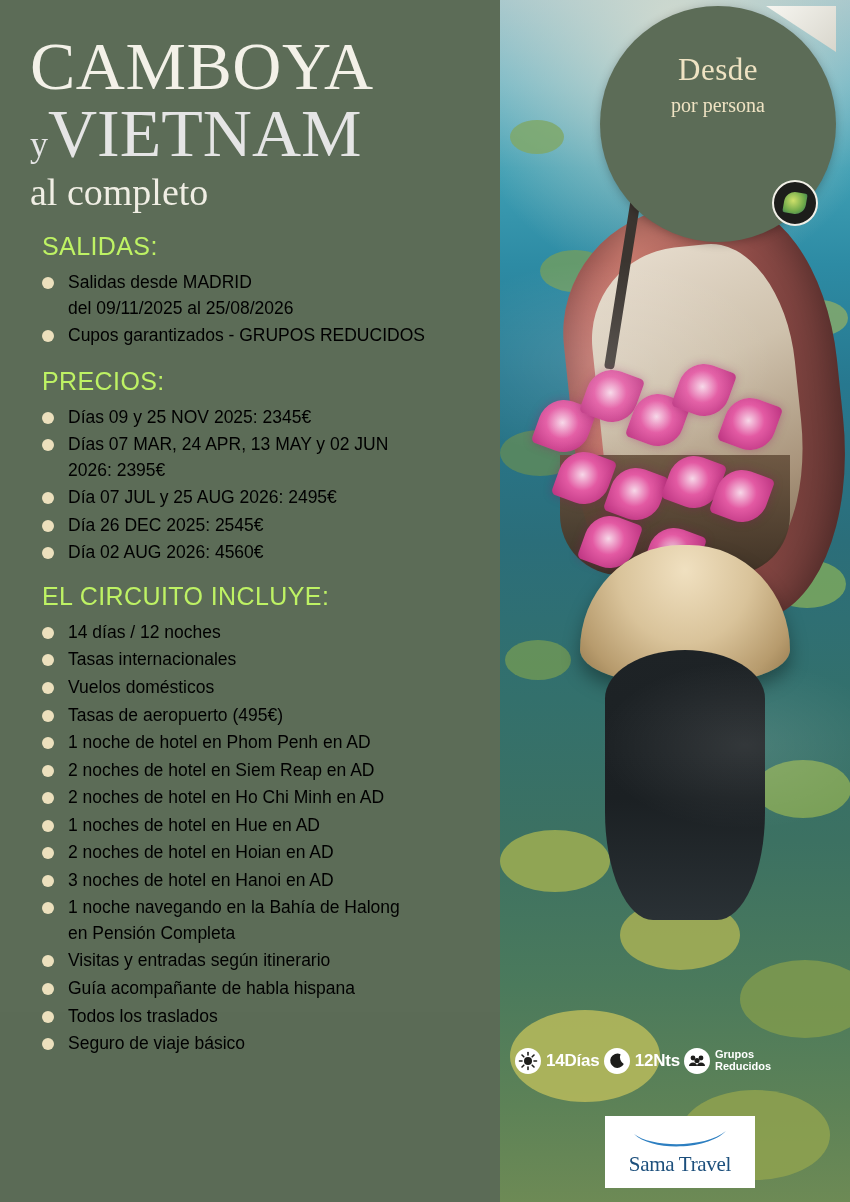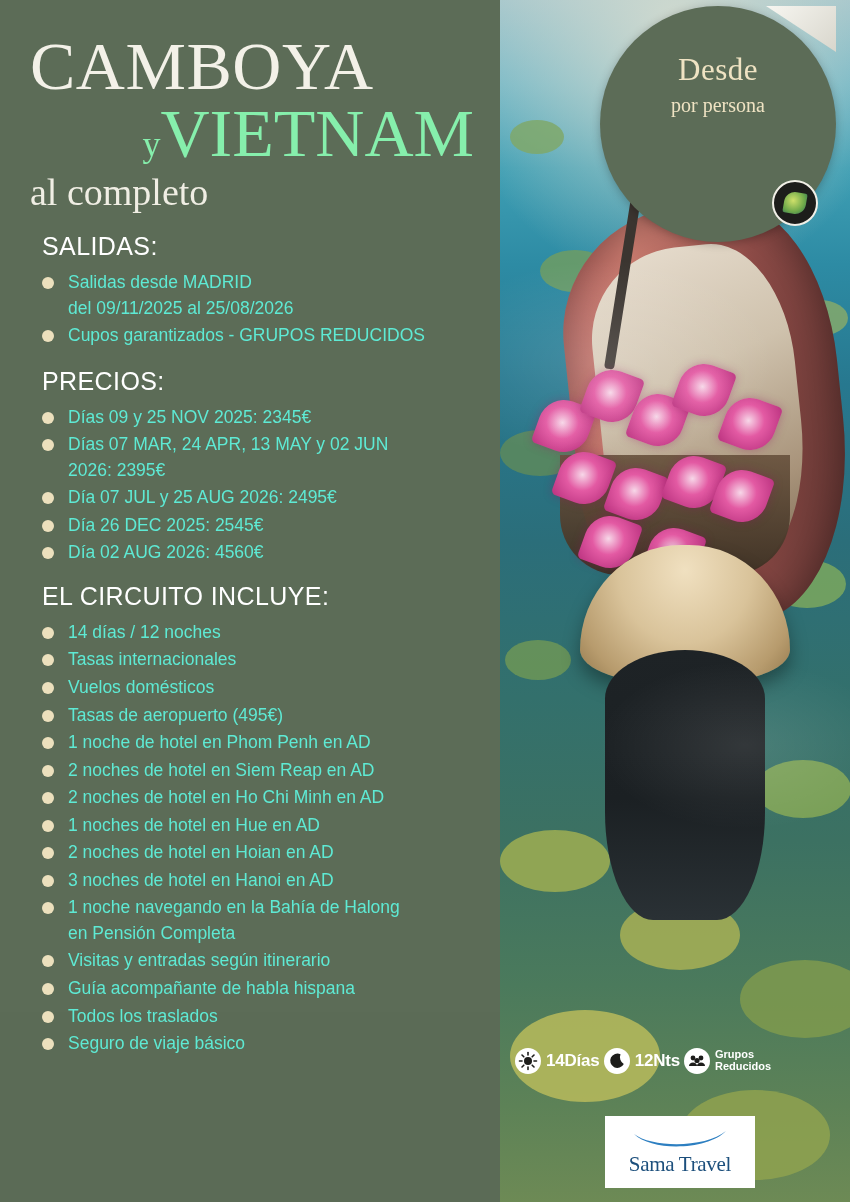--- a/index.html
+++ b/index.html
@@ -33,51 +33,50 @@
     font-size: 68px;
     line-height: 0.95;
     color: #f3f1e8;
     letter-spacing: 0.5px;
     font-weight: 400;
   }
   .title-row2 {
     font-family: "Liberation Serif", serif;
     font-size: 68px;
     line-height: 1.02;
-    color: #86efac;
+    color: #e5e5e5;
     font-weight: 400;
     white-space: nowrap;
-    text-align: right;
   }
   .title-row2 .small-y {
     font-size: 36px;
     vertical-align: baseline;
   }
   .title-sub {
     font-family: "Liberation Serif", serif;
     font-size: 38px;
     color: #f0eee4;
     margin-top: 2px;
     font-weight: 400;
   }
 
   .section-head {
-    color: #ffffff;
+    color: #bef264;
     font-size: 25px;
     letter-spacing: 0.4px;
     margin: 18px 0 9px 12px;
     font-weight: 400;
   }
   .section-head.tight { margin-top: 16px; }
 
   ul.bullets { list-style: none; margin: 0 0 0 12px; }
   ul.bullets li {
     position: relative;
     padding-left: 26px;
-    color: #5eead4;
+    color: #000000;
     font-size: 17.5px;
     line-height: 1.46;
     margin-bottom: 2px;
   }
   ul.bullets li .dot {
     position: absolute;
     left: 0; top: 7px;
     width: 12px; height: 12px;
     border-radius: 50%;
     background: #ece0bd;

